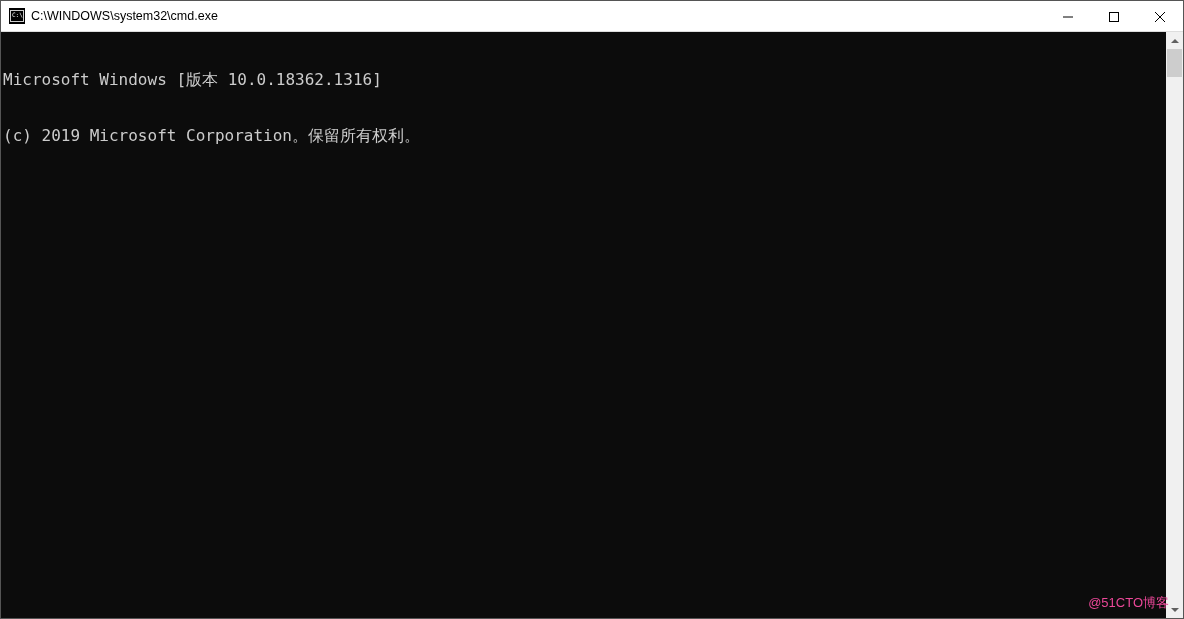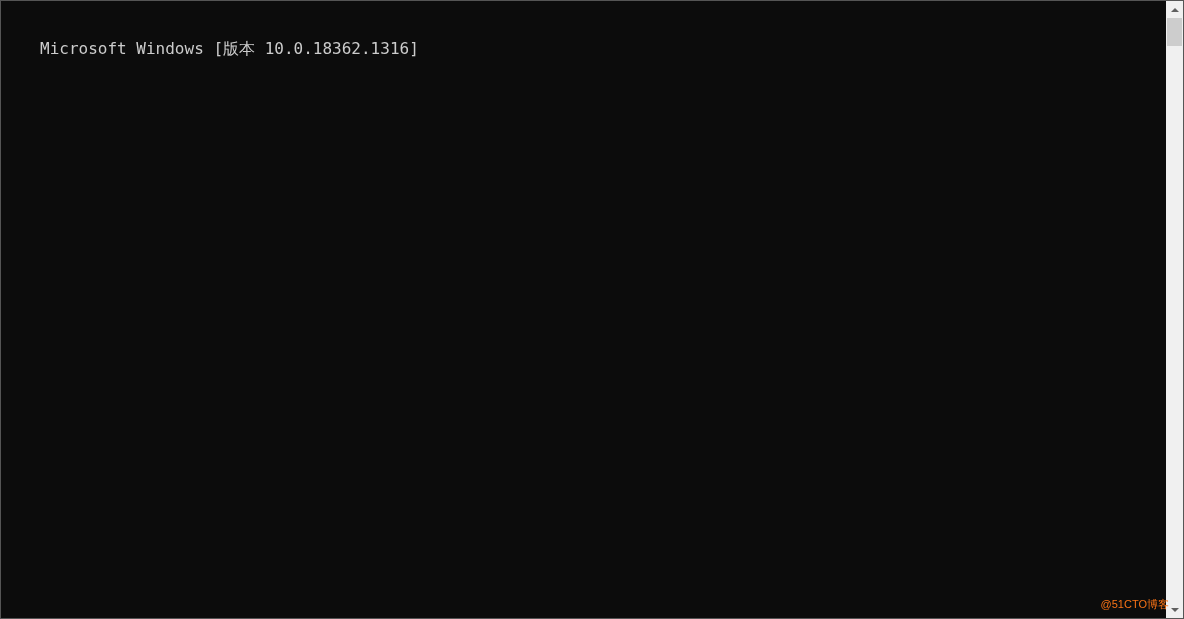--- a/index.html
+++ b/index.html
@@ -72,21 +72,20 @@
       justify-content: center;
       cursor: pointer;
       color: #000;
     }
     .win-btn svg { display: block; }
     .client-area {
       flex: 1;
       display: flex;
       background: #0c0c0c;
       position: relative;
-      padding-left: 37px;
     }
     .terminal {
       flex: 1;
       background: #0c0c0c;
       color: #cccccc;
       font-family: "NSimSun", "SimSun", "Consolas", monospace;
       font-size: 16px;
       line-height: 18.5px;
       padding: 2px 0 0 2px;
       white-space: pre;
@@ -119,33 +118,58 @@
       top: 17px;
       width: 15px;
       height: 28px;
       background: #cdcdcd;
       cursor: pointer;
     }
     .watermark {
       position: absolute;
       right: 14px;
       bottom: 6px;
-      color: #f97316;
-      font-size: 11px;
+      color: #ec4899;
+      font-size: 13px;
       font-family: "Microsoft YaHei", sans-serif;
       pointer-events: none;
     }
   </style>
 </head>
 <body>
 
 <div class="window">
+  <div class="titlebar">
+    <div class="app-icon">
+      <div class="app-icon-inner"></div>
+    </div>
+    <div class="title-text">C:\WINDOWS\system32\cmd.exe</div>
+    <div class="win-controls">
+      <div class="win-btn">
+        <svg width="10" height="10" viewBox="0 0 10 10">
+            <line x1="0" y1="5" x2="10" y2="5" stroke="currentColor" stroke-width="1"></line>
+          </svg>
+      </div>
+      <div class="win-btn">
+        <svg width="10" height="10" viewBox="0 0 10 10">
+            <rect x="0.5" y="0.5" width="9" height="9" fill="none" stroke="currentColor" stroke-width="1"></rect>
+          </svg>
+      </div>
+      <div class="win-btn close">
+        <svg width="10" height="10" viewBox="0 0 10 10">
+            <line x1="0" y1="0" x2="10" y2="10" stroke="currentColor" stroke-width="1"></line>
+            <line x1="10" y1="0" x2="0" y2="10" stroke="currentColor" stroke-width="1"></line>
+          </svg>
+      </div>
+    </div>
+  </div>
   <div class="client-area">
     <div class="terminal">
       <span class="line">Microsoft Windows [版本 10.0.18362.1316]</span>
+      <span class="line">(c) 2019 Microsoft Corporation。保留所有权利。</span>
       <span class="line"></span>
       <span class="line"></span>
     </div>
     <div class="scrollbar">
       <div class="sb-arrow up">
         <svg width="8" height="4" viewBox="0 0 8 4">
             <polygon points="4,0 8,4 0,4" fill="currentColor"></polygon>
           </svg>
       </div>
       <div class="sb-thumb"></div>

